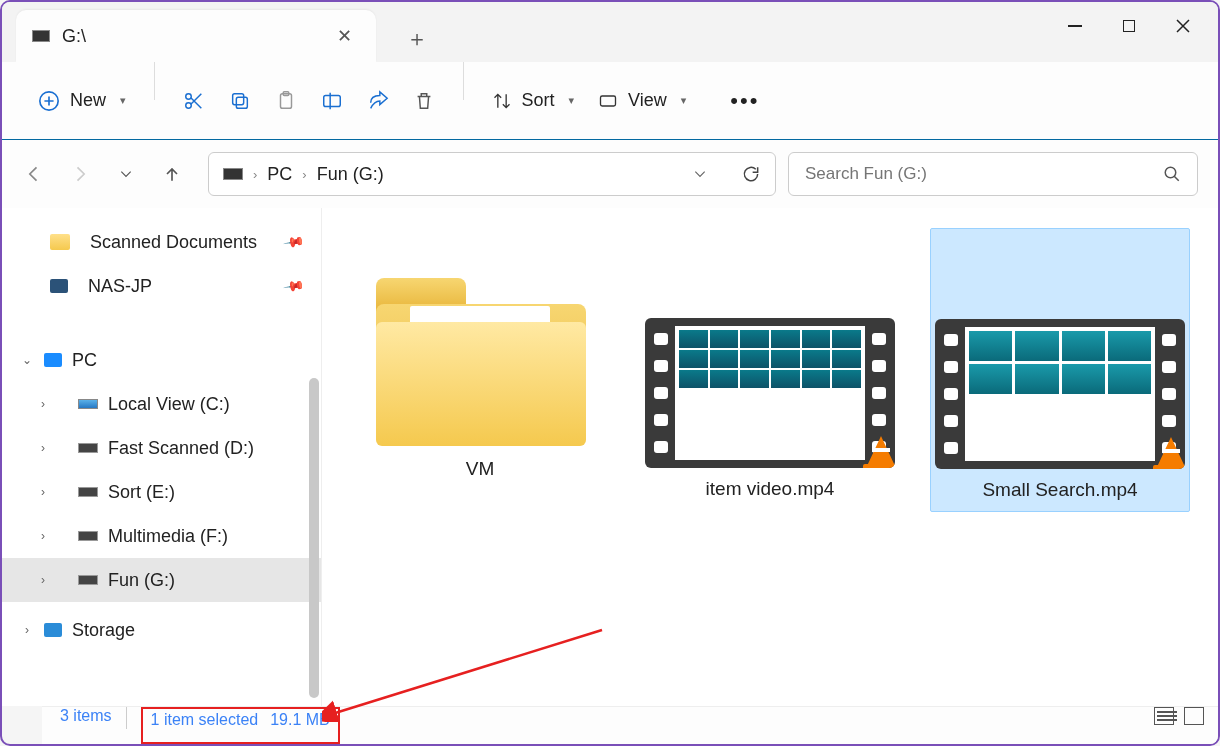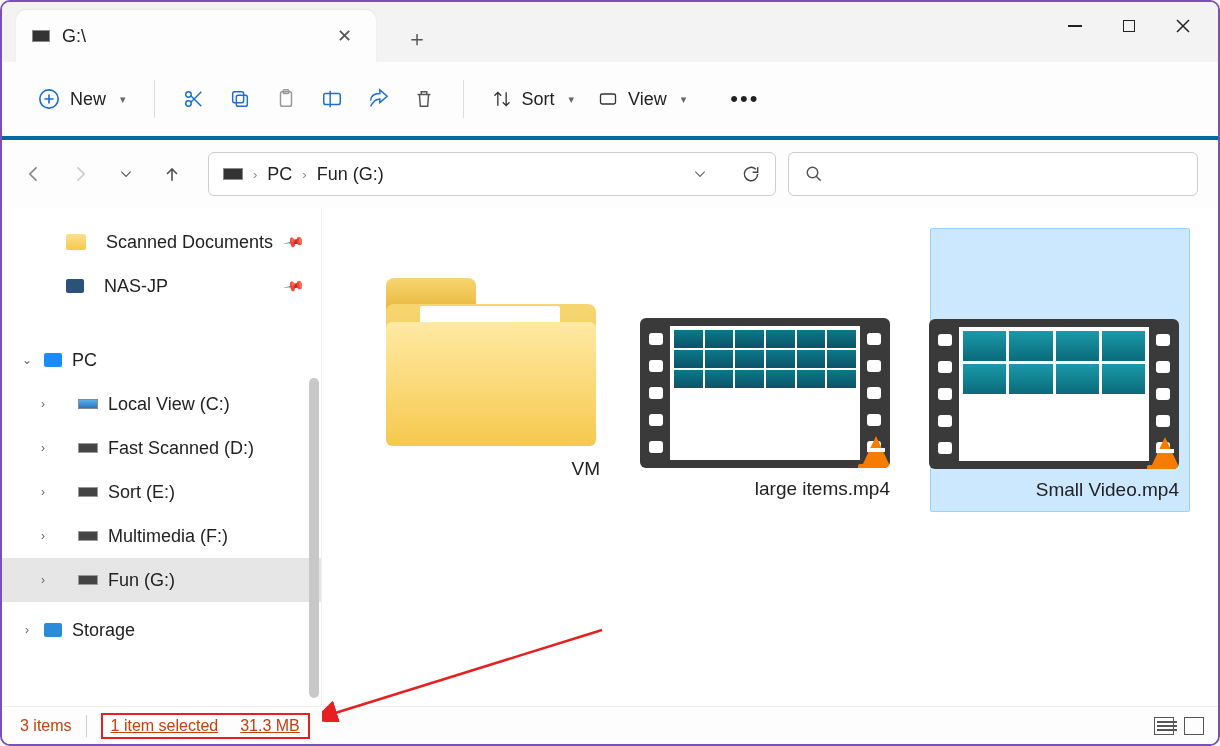--- a/index.html
+++ b/index.html
@@ -12,21 +12,21 @@
 .tab-title { font-size: 18px; color: #222; flex: 1; }
 .tab-close { font-size: 18px; color: #555; padding: 4px 8px; }
 .newtab { margin-top: 18px; margin-left: 20px; font-size: 22px; color: #555; padding: 4px 10px; }
 .wincontrols { position: absolute; right: 8px; top: 0; height: 48px; display: flex; align-items: center; }
 .wincontrols > div { width: 54px; height: 40px; display: flex; align-items: center; justify-content: center; font-size: 16px; color: #222; }
 .min-line { width: 14px; height: 1.5px; background: #222; }
 .max-sq { width: 12px; height: 12px; border: 1.5px solid #222; }
 .close-x svg { width: 14px; height: 14px; }
 
 
-.toolbar { height: 78px; background: #fdfdfd; display: flex; align-items: center; padding: 0 24px; border-bottom: 4px solid #0369a1; }
+.toolbar { height: 78px; background: #fdfdfd; display: flex; padding: 0 24px; border-bottom: 1px solid #0369a1; }
 .tbtn { display: flex; align-items: center; gap: 10px; padding: 8px 12px; border-radius: 6px; font-size: 18px; color: #222; }
 .tbtn-icon { width: 22px; height: 22px; display: flex; align-items: center; justify-content: center; }
 .tsep { width: 1px; height: 38px; background: #ddd; margin: 0 16px; }
 .chev-sm { font-size: 11px; color: #666; margin-left: 4px; }
 
 
 .navbar { height: 68px; background: #fdfdfd; display: flex; align-items: center; padding: 0 20px; gap: 12px; }
 .navbtns { display: flex; gap: 22px; align-items: center; margin-right: 12px; }
 .navbtn { width: 24px; height: 24px; display: flex; align-items: center; justify-content: center; color: #555; }
 .navbtn.dis { color: #bbb; }
@@ -36,35 +36,35 @@
 .addrbar .drive-icon { width: 20px; height: 12px; background: #333; border: 1px solid #888; }
 .addrbar .spacer { flex: 1; }
 .searchbar { width: 410px; height: 44px; border: 1px solid #ccc; border-radius: 6px; display: flex; align-items: center; padding: 0 16px; background: #fff; }
 .searchbar input { border: none; outline: none; flex: 1; font-size: 17px; color: #333; background: transparent; }
 .searchbar .sicon { color: #555; }
 
 
 .main { display: flex; height: calc(100% - 60px - 78px - 68px - 38px); background: #fff; }
 .sidebar { width: 340px; border-right: 1px solid #eee; padding-top: 12px; overflow: hidden; position: relative; }
 .sbitem { display: flex; align-items: center; height: 44px; padding-left: 18px; font-size: 18px; color: #222; gap: 10px; position: relative; }
-.sbitem.sub { padding-left: 64px; gap: 20px; }
+.sbitem.sub { padding-left: 48px; gap: 20px; }
 .sbitem.subsub { padding-left: 68px; }
 .sbitem .expand { width: 14px; display: inline-flex; justify-content: center; color: #666; font-size: 12px; }
 .sbitem.sel { background: #e6e6e6; }
 .sbitem .pin { position: absolute; right: 18px; color: #888; font-size: 14px; transform: rotate(35deg); }
 .sbspace { height: 30px; }
 .folder-icon-sm { width: 20px; height: 16px; background: linear-gradient(#ffe08a,#f5c94e); border-radius: 2px; }
 .monitor-icon { width: 18px; height: 14px; background: #1a8cff; border-radius: 2px; position: relative; }
 .monitor-dark { width: 18px; height: 14px; background: #2b5278; border-radius: 2px; }
 .drive-icon-sm { width: 20px; height: 10px; background: #444; border: 1px solid #999; }
 .drive-icon-blue { width: 20px; height: 10px; background: linear-gradient(#5ab0e8,#2678c4); border: 1px solid #888; }
 .sbscroll { position: absolute; right: 2px; top: 170px; width: 10px; height: 320px; background: #c8c8c8; border-radius: 5px; }
 
 .content { flex: 1; padding: 20px 28px; display: flex; gap: 30px; align-items: flex-start; position: relative; }
-.file-item { width: 260px; display: flex; flex-direction: column; align-items: flex-end; padding: 10px; border-radius: 2px; }
+.file-item { width: 260px; display: flex; flex-direction: column; align-items: center; padding: 10px; border-radius: 2px; }
 .file-item.sel { background: #cce8ff; border: 1px solid #99d1ff; }
 .file-label { font-size: 19px; color: #222; margin-top: 10px; }
 
 .folder-big { width: 220px; height: 170px; position: relative; margin-top: 40px; }
 .folder-back { position: absolute; width: 210px; height: 140px; background: linear-gradient(#f7d671,#e8b539); border-radius: 8px; top: 26px; left: 6px; }
 .folder-tab { position: absolute; width: 90px; height: 34px; background: linear-gradient(#f7d671,#e8b539); border-radius: 8px 8px 0 0; top: 0; left: 6px; }
 .folder-front { position: absolute; width: 210px; height: 124px; background: linear-gradient(#ffe9a3,#f5c94e); border-radius: 6px; top: 44px; left: 6px; }
 .folder-slip { position: absolute; width: 140px; height: 22px; background: #fff; top: 28px; left: 40px; border-radius: 2px; }
 
 .video-thumb { width: 250px; height: 150px; background: #3a3a3a; border-radius: 6px; position: relative; margin-top: 80px; overflow: hidden; }
@@ -74,23 +74,23 @@
 .vcontent { position: absolute; left: 30px; right: 30px; top: 8px; bottom: 8px; background: #fff; display: grid; grid-template-columns: repeat(6,1fr); grid-auto-rows: 18px; gap: 2px; padding: 4px; align-content: start; }
 .vcontent div { background: linear-gradient(#0a7a8a,#0d5268); }
 .vcontent2 { position: absolute; left: 30px; right: 30px; top: 8px; bottom: 8px; background: #fff; display: grid; grid-template-columns: repeat(4,1fr); grid-auto-rows: 30px; gap: 3px; padding: 4px; }
 .vcontent2 div { background: linear-gradient(#1a9aaa,#0a6a7a); }
 .cone { position: absolute; right: -4px; bottom: -6px; width: 36px; height: 38px; }
 .cone-body { width: 0; height: 0; border-left: 14px solid transparent; border-right: 14px solid transparent; border-bottom: 30px solid #f57c00; margin: 0 auto; position: relative; }
 .cone-stripe { position: absolute; width: 18px; height: 4px; background: #fff; left: -9px; top: 12px; }
 .cone-base { width: 34px; height: 6px; background: #f57c00; border-radius: 2px; margin-top: -2px; }
 
 
-.statusbar { height: 38px; background: #fdfdfd; border-top: 1px solid #eee; display: flex; align-items: center; padding: 0 18px; font-size: 16px; color: #c2410c; position: relative; }
+.statusbar { height: 38px; background: #fdfdfd; border-top: 1px solid #eee; display: flex; padding: 0 18px; font-size: 16px; color: #3b82f6; position: relative; margin-left: 40px; }
 .statusbar .sep2 { width: 1px; height: 22px; background: #ccc; margin: 0 14px; }
-.highlight-box { border: 2px solid #e62020; padding: 2px 8px; display: flex; gap: 22px; text-decoration: underline; }
+.highlight-box { border: 2px solid #e62020; padding: 2px 8px; display: flex; gap: 12px; }
 .view-icons { position: absolute; right: 14px; display: flex; gap: 10px; }
 .view-icons div { width: 20px; height: 18px; border: 1.5px solid #555; }
 
 
 .arrow-ann { position: absolute; left: 320px; top: 620px; width: 290px; height: 100px; pointer-events: none; }
 .arrow-ann svg { width: 100%; height: 100%; }
 
 svg { display: block; }
 </style>
 </head>
@@ -221,20 +221,21 @@
         </svg>
       </div>
     <div style="width:14px"></div>
     <div>
         <svg width="20" height="20" viewBox="0 0 24 24">
           <path d="M20 12a8 8 0 1 1-2.3-5.6M20 4v6h-6" fill="none" stroke="#444" stroke-width="1.8"></path>
         </svg>
       </div>
   </div>
   <div class="searchbar">
+    <input placeholder="Search Fun (G:)" style="">
     <span class="sicon">
         <svg width="18" height="18" viewBox="0 0 24 24">
           <circle cx="10" cy="10" r="7" fill="none" stroke="#555" stroke-width="2"></circle>
           <path d="M15 15l6 6" stroke="#555" stroke-width="2"></path>
         </svg>
       </span>
   </div>
 </div>
 
 <div class="main">
@@ -336,21 +337,21 @@
             <div></div>
             <div></div>
           </div>
         <div class="cone">
             <div class="cone-body">
               <div class="cone-stripe"></div>
             </div>
             <div class="cone-base"></div>
           </div>
       </div>
-      <div class="file-label">large items.mp4</div>
+      <div class="file-label">item video.mp4</div>
     </div>
 
     <div class="file-item sel">
       <div class="video-thumb">
         <div class="film-holes l">
             <div></div>
             <div></div>
             <div></div>
             <div></div>
             <div></div>
@@ -372,31 +373,31 @@
             <div></div>
             <div></div>
           </div>
         <div class="cone">
             <div class="cone-body">
               <div class="cone-stripe"></div>
             </div>
             <div class="cone-base"></div>
           </div>
       </div>
-      <div class="file-label">Small Video.mp4</div>
+      <div class="file-label">Small Search.mp4</div>
     </div>
   </div>
 </div>
 
 <div class="statusbar">
   <span>3 items</span>
   <div class="sep2"></div>
   <div class="highlight-box">
     <span>1 item selected</span>
-    <span>31.3 MB</span>
+    <span>19.1 MB</span>
   </div>
   <div class="view-icons">
     <div style="display:flex;flex-direction:column;justify-content:space-around;padding:2px;">
         <div style="height:1px;background:#555;"></div>
         <div style="height:1px;background:#555;"></div>
         <div style="height:1px;background:#555;"></div>
       </div>
     <div></div>
   </div>
 </div>

